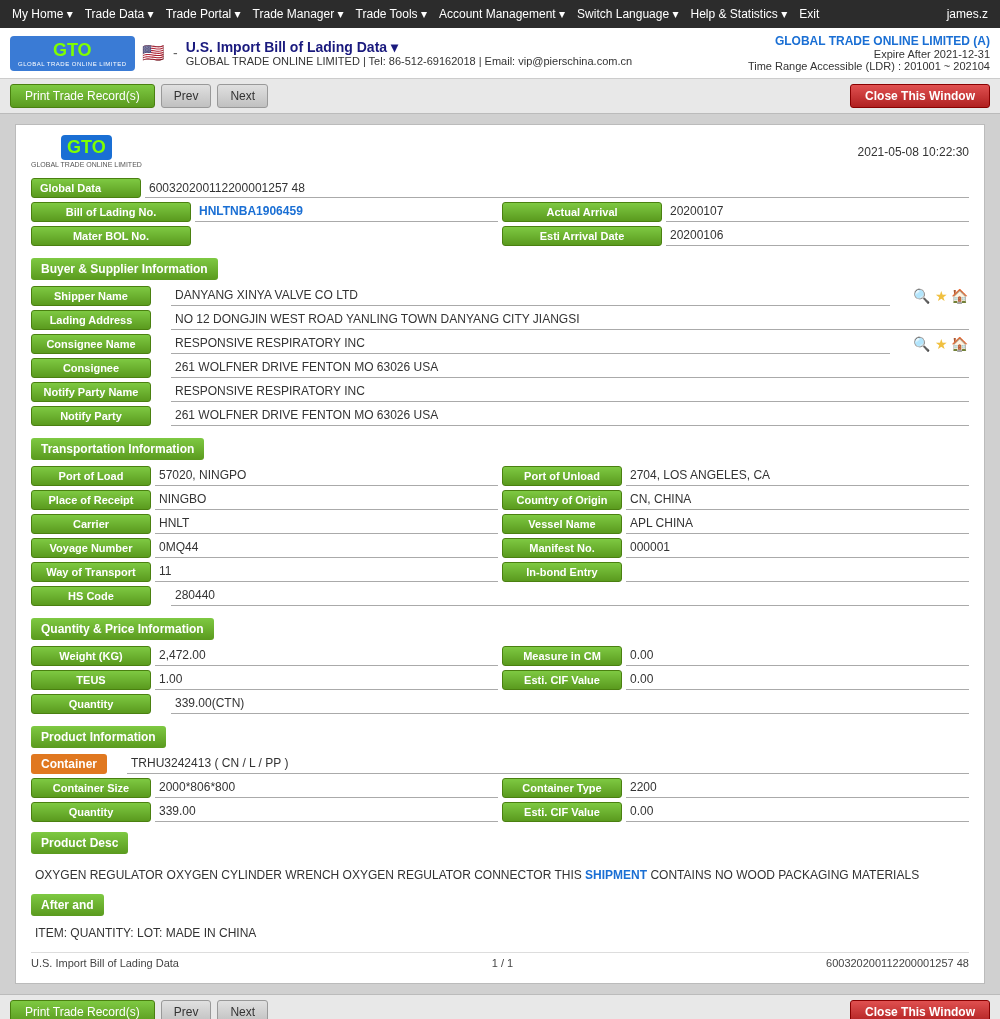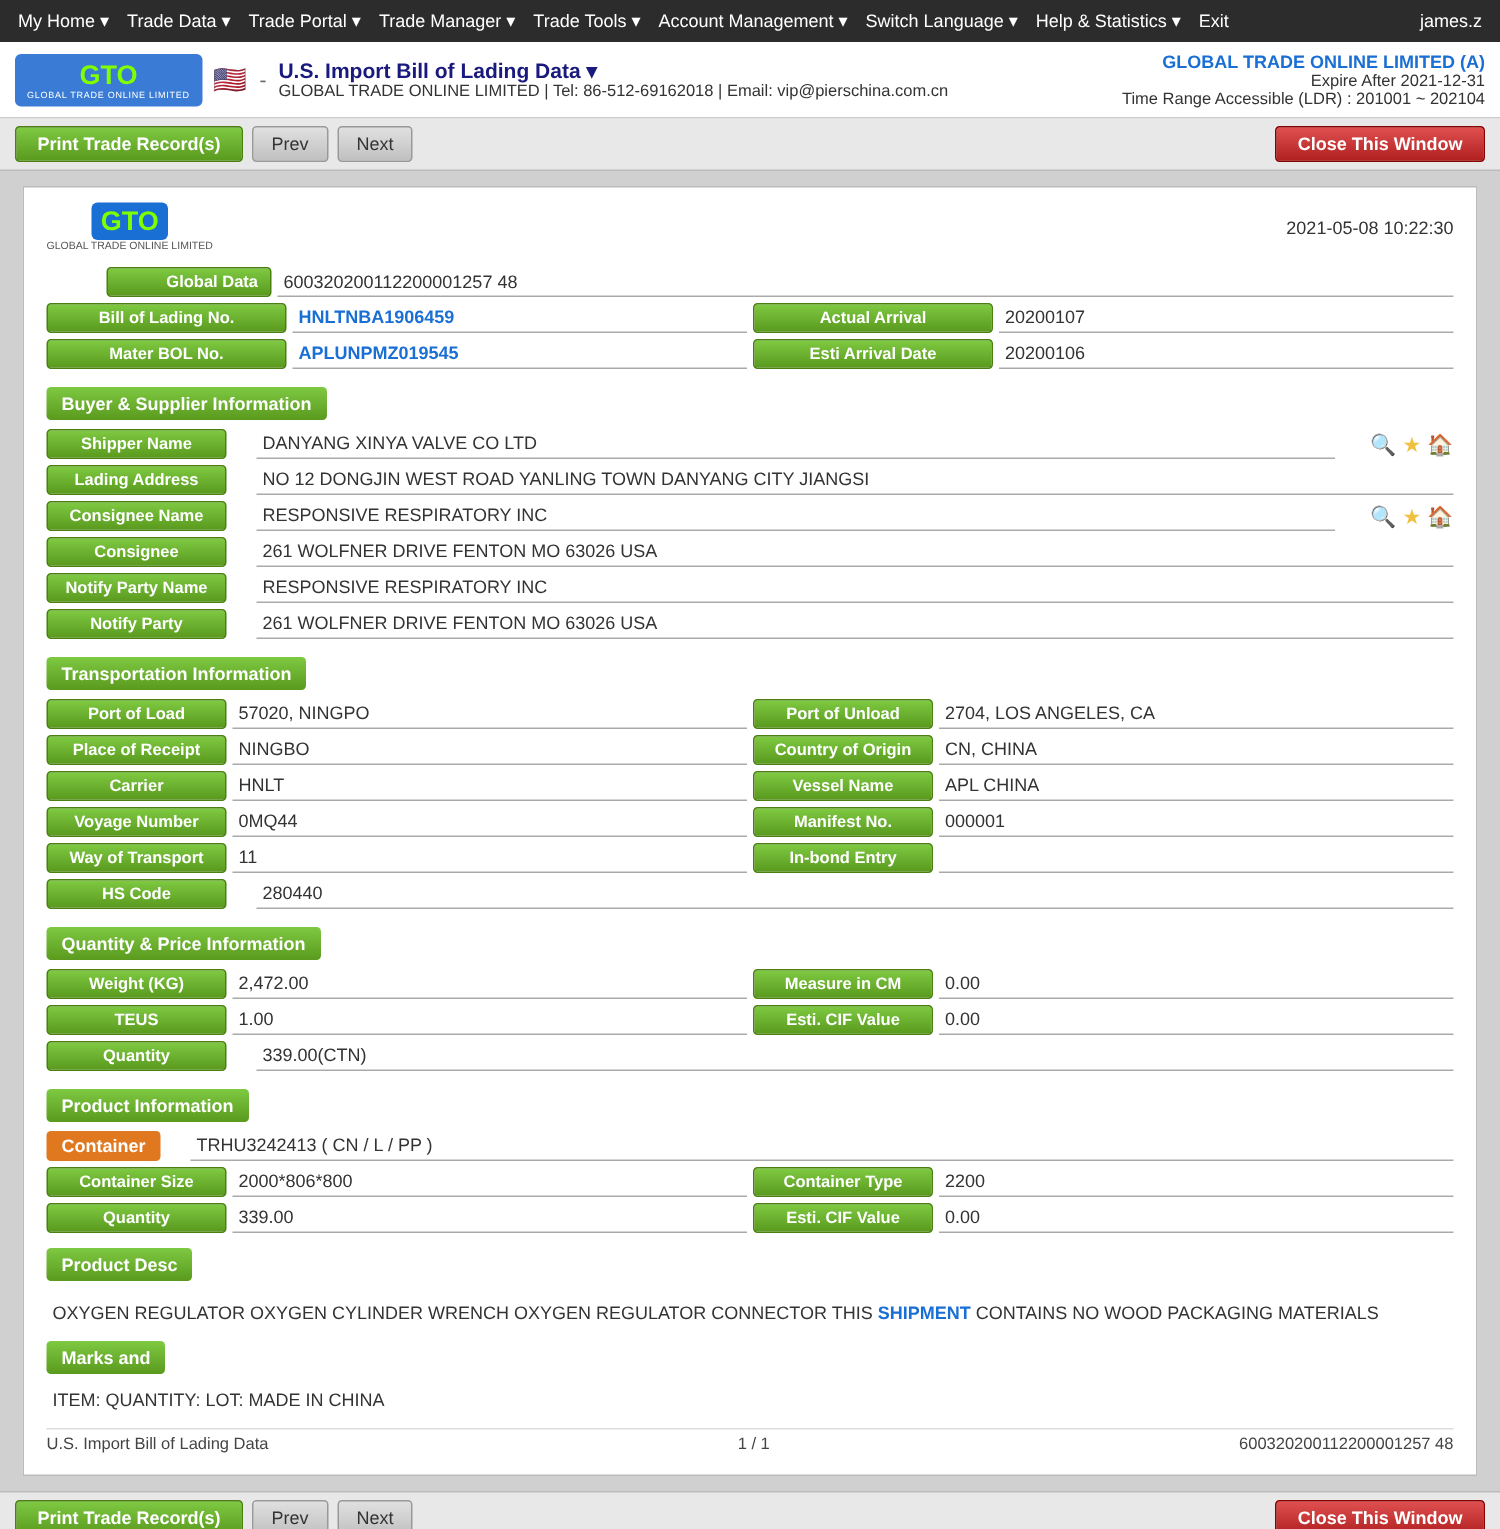--- a/index.html
+++ b/index.html
@@ -19,21 +19,21 @@
     .flag-icon { font-size: 18px; }
     .header-title { margin-left: 8px; }
     .header-title .main-title { font-size: 14px; font-weight: bold; color: #1a1a7e; }
     .header-title .sub-info { font-size: 11px; color: #333; }
     .header-right { margin-left: auto; text-align: right; }
     .header-right .company-name { color: #1a6fd4; font-weight: bold; font-size: 12px; }
     .header-right .info-line { font-size: 11px; color: #333; }
 
     
     .toolbar { background: #e8e8e8; border-bottom: 1px solid #bbb; padding: 5px 10px; display: flex; gap: 6px; align-items: center; }
-    .btn-green { background: linear-gradient(to bottom, #7ec942, #5a9a1e); color: #fff; border: 1px solid #4a8010; padding: 4px 14px; border-radius: 3px; cursor: pointer; font-size: 12px; font-weight: bold; text-align: center; }
+    .btn-green { background: linear-gradient(to bottom, #7ec942, #5a9a1e); color: #fff; border: 1px solid #4a8010; padding: 4px 14px; border-radius: 3px; cursor: pointer; font-size: 12px; font-weight: normal; text-align: center; }
     .btn-gray { background: linear-gradient(to bottom, #e0e0e0, #c0c0c0); color: #333; border: 1px solid #999; padding: 4px 12px; border-radius: 3px; cursor: pointer; font-size: 12px; }
     .btn-red { background: linear-gradient(to bottom, #e05050, #b02020); color: #fff; border: 1px solid #800; padding: 4px 14px; border-radius: 3px; cursor: pointer; font-size: 12px; font-weight: bold; margin-left: auto; }
 
     
     .main-content { background: #d0d0d0; padding: 10px 15px; }
     .record-card { background: #fff; border: 1px solid #bbb; padding: 10px 15px; margin-bottom: 0; }
 
     
     .record-header { display: flex; align-items: center; justify-content: space-between; margin-bottom: 10px; }
     .record-header .gto-logo-inline { display: flex; flex-direction: column; align-items: center; }
@@ -48,21 +48,21 @@
 
     
     .section-header { background: linear-gradient(to bottom, #7ec942, #5a9a1e); color: #fff; padding: 4px 10px; border-radius: 3px; font-size: 12px; font-weight: bold; margin: 8px 0 6px 0; display: inline-block; }
 
     
     .field-row-2col { display: flex; align-items: flex-start; gap: 4px; margin-bottom: 4px; }
     .field-col { display: flex; align-items: center; gap: 4px; flex: 1; }
 
     
     .global-data-row { display: flex; align-items: center; margin-bottom: 4px; gap: 4px; }
-    .global-data-label { background: linear-gradient(to bottom, #7ec942, #5a9a1e); color: #fff; border: 1px solid #4a8010; padding: 3px 8px; border-radius: 3px; font-size: 11px; font-weight: bold; white-space: nowrap; min-width: 110px; text-align: right; margin-left: 40px; }
+    .global-data-label { background: linear-gradient(to bottom, #7ec942, #5a9a1e); color: #fff; border: 1px solid #4a8010; padding: 3px 8px; border-radius: 3px; font-size: 11px; font-weight: bold; white-space: nowrap; min-width: 110px; text-align: left; }
     .global-data-value { border-bottom: 1px solid #aaa; padding: 2px 4px; font-size: 12px; color: #333; flex: 1; }
 
     
     .action-icons { display: flex; gap: 4px; align-items: center; margin-left: 4px; }
     .icon-search { font-size: 14px; cursor: pointer; }
     .icon-star { color: #f0c040; font-size: 14px; cursor: pointer; }
     .icon-home { color: #e04020; font-size: 14px; cursor: pointer; }
 
     
     .container-badge { background: #e07820; color: #fff; padding: 3px 10px; border-radius: 3px; font-size: 12px; font-weight: bold; }
@@ -152,21 +152,20 @@
       <div class="field-col">
         <span class="field-label field-label-wide">Actual Arrival</span>
         <span class="field-value">20200107</span>
       </div>
     </div>
 
     
     <div class="field-row-2col">
       <div class="field-col">
         <span class="field-label field-label-wide">Mater BOL No.</span>
-        <span class="field-value field-value-blue">APLUNPMZ019545</span>
       </div>
       <div class="field-col">
         <span class="field-label field-label-wide">Esti Arrival Date</span>
         <span class="field-value">20200106</span>
       </div>
     </div>
 
     
     <div class="section-header">Buyer &amp; Supplier Information</div>
 
@@ -351,21 +350,21 @@
       </div>
     </div>
 
     
     <div class="section-header" style="margin-top:6px;">Product Desc</div>
     <div class="product-desc-area">
       OXYGEN REGULATOR OXYGEN CYLINDER WRENCH OXYGEN REGULATOR CONNECTOR THIS <span class="link-blue">SHIPMENT</span> CONTAINS NO WOOD PACKAGING MATERIALS
     </div>
 
     
-    <div class="section-header" style="margin-top:4px;">Marks and</div>
+    <div class="section-header" style="margin-top:4px;">After and</div>
     <div class="marks-text">ITEM: QUANTITY: LOT: MADE IN CHINA</div>
 
     
     <div class="record-footer">
       <span>U.S. Import Bill of Lading Data</span>
       <span>1 / 1</span>
       <span>600320200112200001257 48</span>
     </div>
 
   </div>

